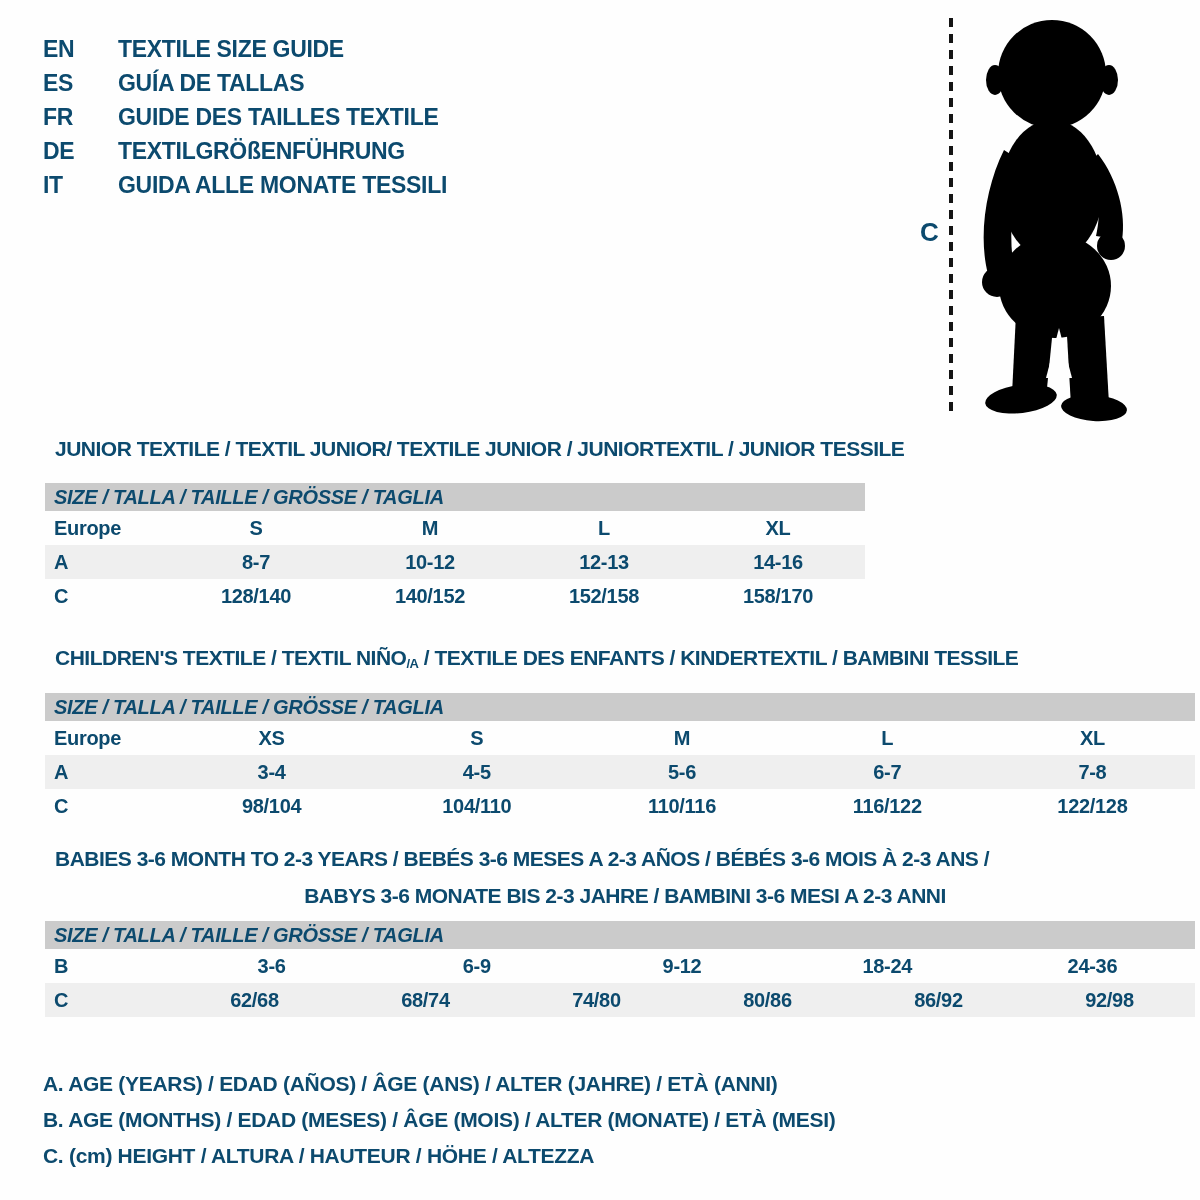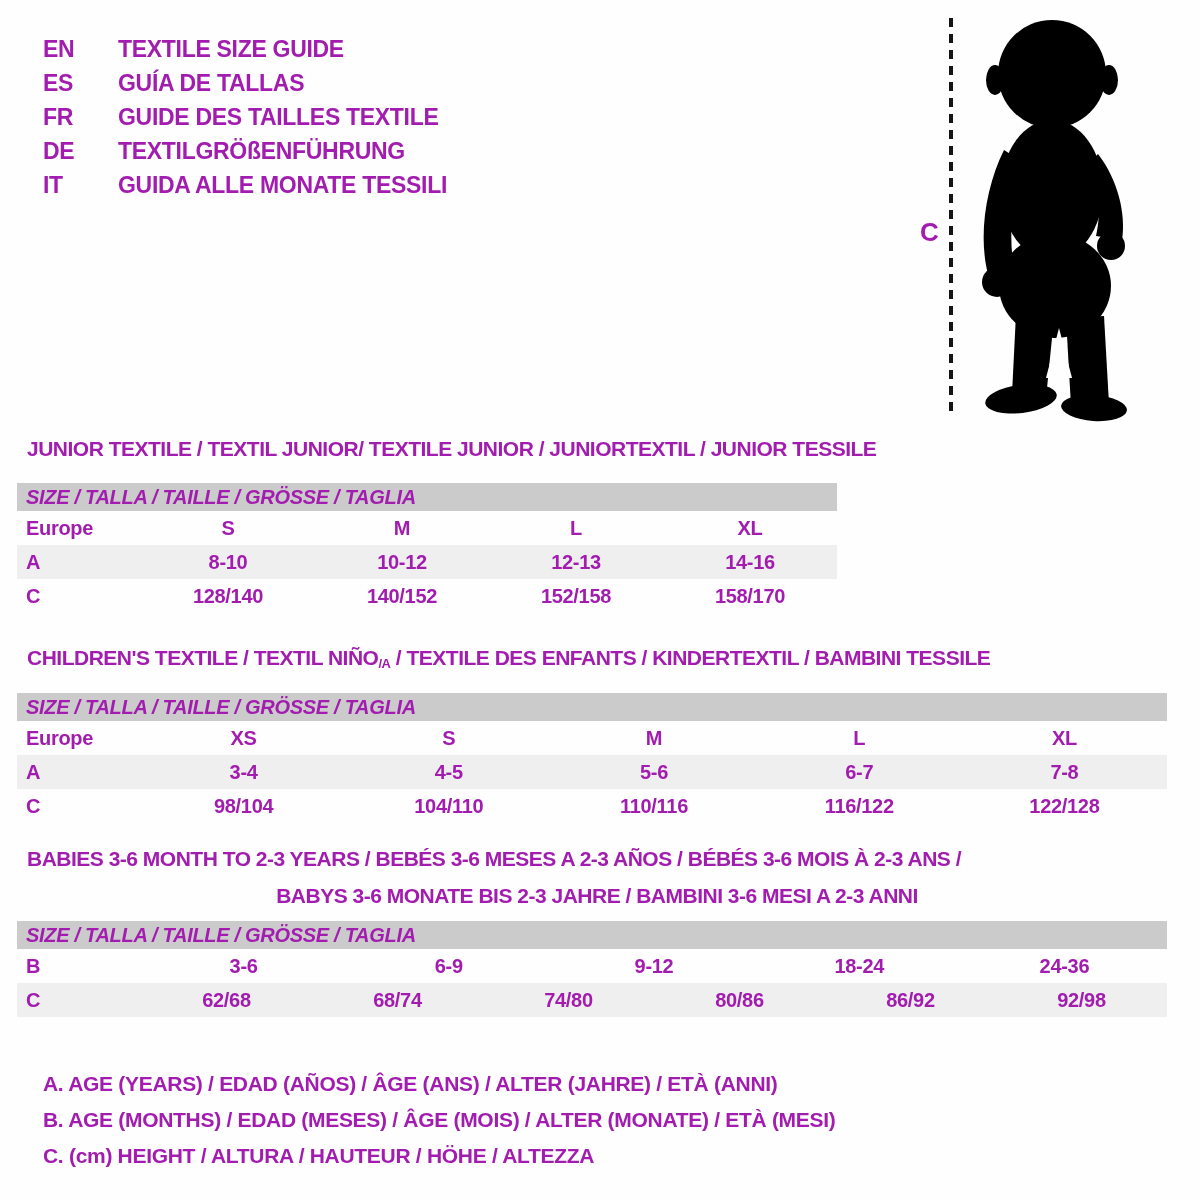--- a/index.html
+++ b/index.html
@@ -1,30 +1,30 @@
 <!DOCTYPE html>
 <html><head>
 <meta charset="utf-8">
 <style>
   html,body{margin:0;padding:0;background:#ffffff;}
   .page{
     position:relative;width:1200px;height:1200px;background:#fefefe;
-    font-family:"Liberation Sans",sans-serif;color:#a21caf;overflow:hidden;
+    font-family:"Liberation Sans",sans-serif;color:#0c4a6e;overflow:hidden;
   }
   
   .lang-block{position:absolute;left:43px;top:32px;}
   .lang-row{display:flex;height:34px;line-height:34px;font-weight:bold;font-size:23px;letter-spacing:-0.3px;}
   .lang-code{width:75px;}
   .lang-label{white-space:nowrap;}
   
   .figure{position:absolute;left:898px;top:10px;width:270px;height:412px;}
   .figure svg{display:block;}
   .figure-label{position:absolute;left:22px;top:207px;font-size:26px;font-weight:bold;line-height:30px;}
   
-  .section{position:absolute;left:17px;}
+  .section{position:absolute;left:45px;}
   .sec-title{font-size:21px;font-weight:bold;letter-spacing:-0.5px;line-height:26px;padding-left:10px;white-space:nowrap;}
   .sec-title .subscript{font-size:13px;position:relative;bottom:-3px;}
   .gap21{margin-bottom:21px;}
   .gap19{margin-bottom:19px;}
   .gap13{margin-bottom:7px;text-align:center;}
   .size-bar{height:28px;line-height:28px;background:#cbcbcb;font-weight:bold;font-size:20px;padding-left:9px;letter-spacing:-0.3px;font-style:italic;}
   .trow{display:flex;height:34px;line-height:34px;font-size:20px;font-weight:bold;letter-spacing:-0.3px;}
   .trow.stripe{background:#efefef;}
   .trow .lbl{width:115px;padding-left:9px;}
   .trow .val{flex:1;text-align:center;}
@@ -88,21 +88,21 @@
     <div class="size-bar">SIZE / TALLA / TAILLE / GRÖSSE / TAGLIA</div>
     <div class="trow">
       <span class="lbl">Europe</span>
       <span class="val">S</span>
       <span class="val">M</span>
       <span class="val">L</span>
       <span class="val">XL</span>
     </div>
     <div class="trow stripe">
       <span class="lbl">A</span>
-      <span class="val">8-10</span>
+      <span class="val">8-7</span>
       <span class="val">10-12</span>
       <span class="val">12-13</span>
       <span class="val">14-16</span>
     </div>
     <div class="trow">
       <span class="lbl">C</span>
       <span class="val">128/140</span>
       <span class="val">140/152</span>
       <span class="val">152/158</span>
       <span class="val">158/170</span>

